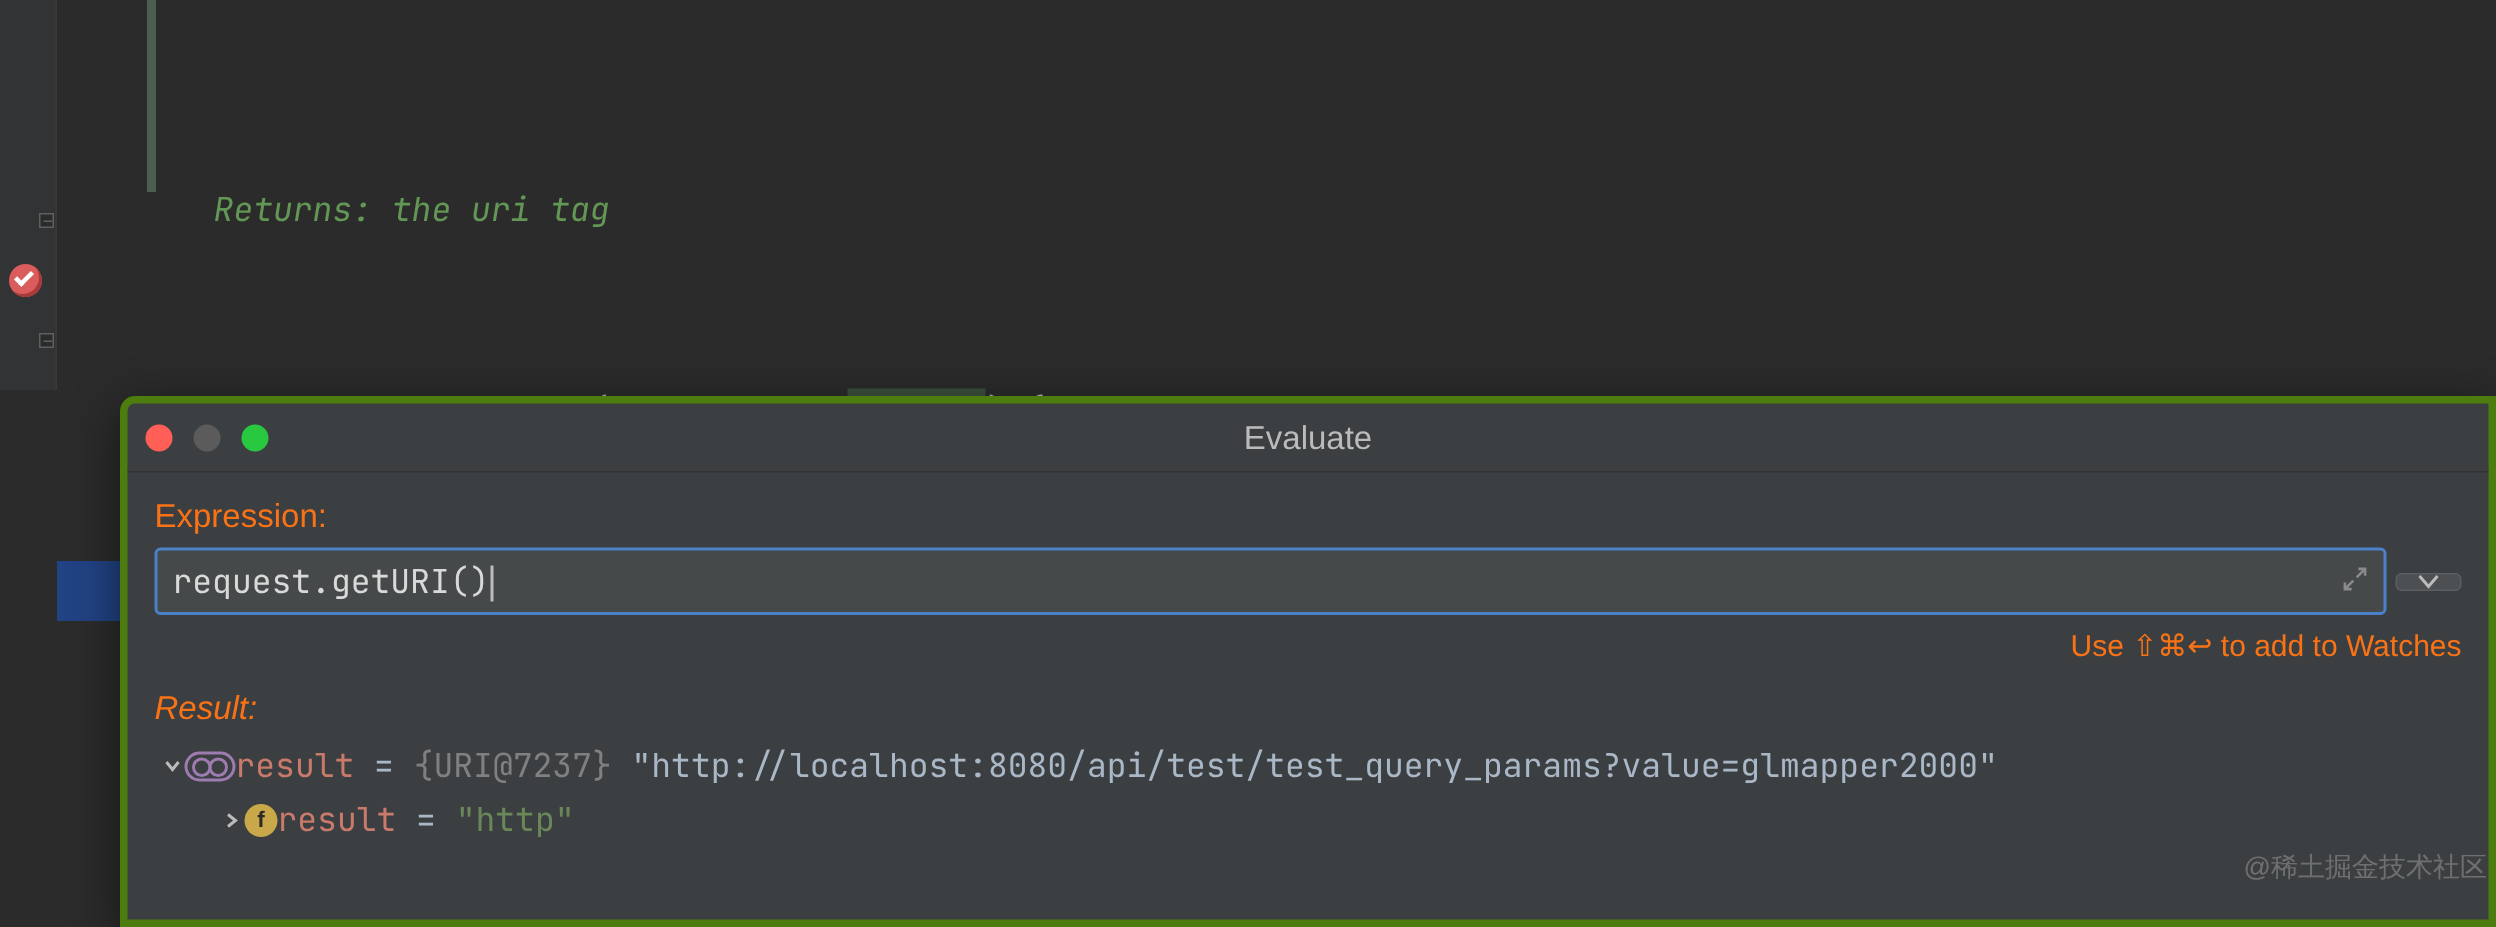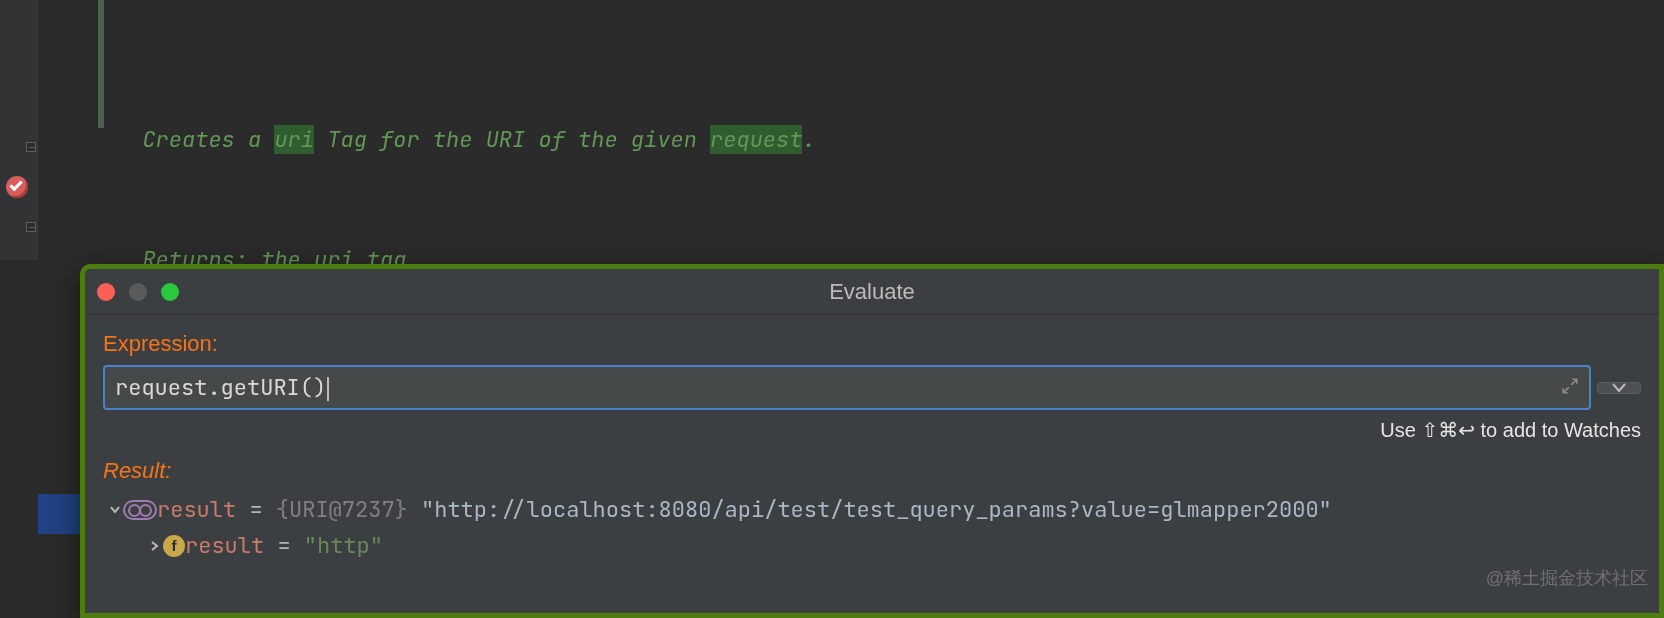--- a/index.html
+++ b/index.html
@@ -113,21 +113,21 @@
   .dd-btn {
     width:44px;
     background:#4c5052;
     border:1px solid #5a5e60;
     border-radius:4px;
     display:flex; align-items:center; justify-content:center;
     cursor:pointer;
   }
   .dd-btn svg { color:#bbb; }
   .hint {
-    text-align:right; color:#e5e5e5; font-size:20px; margin-top:8px;
+    text-align:right; color:#f97316; font-size:20px; margin-top:8px;
   }
   .tree { margin-top:8px; font-family: "JetBrains Mono","Menlo",monospace; font-size:22px; line-height:36px; }
   .tree-row { display:flex; align-items:center; padding-left:4px; }
   .tree-row.indent { padding-left:44px; }
   .twisty { width:16px; height:16px; display:inline-flex; align-items:center; justify-content:center; color:#bbb;}
   .oo-ic {
     display:inline-flex; width:34px; height:20px;
     border:2px solid #9e7bb0; border-radius:10px;
     align-items:center; justify-content:center;
     background:transparent;
@@ -141,41 +141,40 @@
     display:inline-flex; width:22px; height:22px; border-radius:50%;
     background:#c9a84a; color:#2b2b2b; align-items:center; justify-content:center;
     font-size:15px; font-weight:bold; font-family: sans-serif;
   }
   .res-name { color:#c97a6b; }
   .res-eq { color:#a9b7c6; }
   .res-obj { color:#808080; }
   .res-val { color:#a9b7c6; }
   .res-str { color:#6a8759; }
   .watermark {
-    position:absolute; right:16px; bottom:28px;
+    position:absolute; right:6px; bottom:28px;
     color:rgba(255,255,255,.25); font-size:18px;
     font-family: sans-serif;
   }
 </style>
 </head>
 <body>
 
 <div class="editor">
   <div class="gutter-col">
     <div class="gutter-marks">
       <div class="fold h" style="top:142px;"></div>
       <div class="bp" style="top:176px;">
           <div class="tick"></div>
         </div>
       <div class="fold h" style="top:222px;"></div>
     </div>
   </div>
   <div class="code">
     <div class="doc-bar"></div>
-    <div class="row doc-row" style="color:#629755;">  <span>Creates a </span><span class="hl">uri</span><span> Tag for the URI of the given </span><span class="hl">request</span><span>.</span></div>
     <div class="row doc-row" style="color:#629755;">  <span>Returns: the uri tag</span></div>
     <div class="row upright" style="margin-top:14px;"><span class="kw">public </span><span class="kw">static </span><span class="cls">Tag </span><span class="fn">uri</span><span>(</span><span class="cls">HttpRequest </span><span style="background:#3a503a;">request</span><span>) {</span><span class="inlay">   request: InterceptingClientHttpRequest@7236</span></div>
     <div class="row upright sel-row"></div>
     
   </div>
 </div>
 
 <div class="popup">
   <div class="titlebar">
     <div class="traffic">

